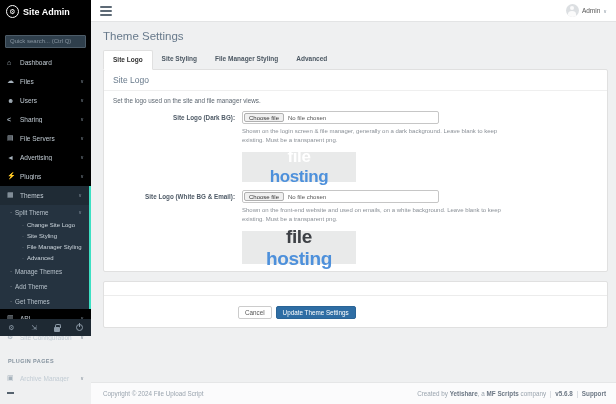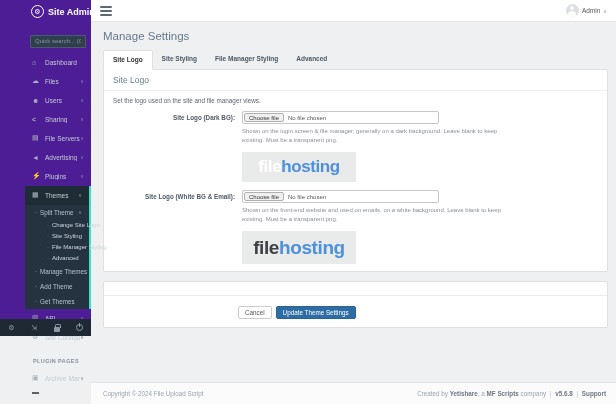--- a/index.html
+++ b/index.html
@@ -5,21 +5,21 @@
   * { margin:0; padding:0; box-sizing:border-box; }
   html,body { width:616px; height:404px; }
   body {
     font-family:"Liberation Sans", sans-serif;
     background:#eff0f1;
     position:relative;
     overflow:hidden;
     color:#333;
   }
   
-  .sidebar { position:absolute; left:0; top:0; width:91px; height:336px; background:#4c1d95; color:#c2ccd4; z-index:5;padding-left:25px; }
+  .sidebar { position:absolute; left:0; top:0; width:91px; height:336px; background:#000000; color:#c2ccd4; z-index:5; }
   .brand { height:23px; display:flex; align-items:center; padding:0 6px; gap:4px; }
   .logo-circle { width:13px; height:13px; min-width:13px; border:1px solid #fff; border-radius:50%; display:flex; align-items:center; justify-content:center; font-size:7px; color:#fff; }
   .brand-text { font-size:9px; font-weight:bold; color:#fff; white-space:nowrap; }
   .search-wrap { padding:6px 5px 5px; }
   .search { width:100%; height:13px; background:#2f3f4c; border:1px solid #4d5c68; border-radius:1px; color:#aeb9c3; font-size:6px; padding:0 4px; font-family:"Liberation Sans", sans-serif; }
   .search::placeholder { color:#8794a0; }
   .menu { font-size:6.5px; }
   .mi { height:19px; display:flex; align-items:center; padding:0 7px; cursor:pointer; }
   .mi .ml { flex:1; white-space:nowrap; overflow:hidden; }
   .ic { display:inline-block; width:11px; min-width:11px; text-align:left; font-size:7px; color:#a7b3bd; margin-right:2px; }
@@ -65,21 +65,21 @@
   .panel-head { font-size:8.5px; color:#67798b; padding:5px 9px; border-bottom:1px solid #efefef; }
   .panel-body { padding:4px 9px; }
   .desc { font-size:6.3px; color:#5c6670; margin:2px 0 7px; }
   .frow { display:flex; margin-bottom:8px; }
   .frow .flabel { width:122px; min-width:122px; text-align:right; font-size:6.3px; font-weight:bold; color:#4e5a66; padding-top:3px; }
   .fctl { margin-left:7px; }
   .filebox { display:flex; align-items:center; width:197px; height:13px; border:1px solid #c6c6c6; border-radius:2px; background:#fff; padding:1px; cursor:pointer; }
   .btn-file { font-size:6px; border:1px solid #b0b0b0; background:#f0f0f0; border-radius:2px; padding:0 4px; color:#333; height:9px; display:flex; align-items:center; white-space:nowrap; }
   .file-status { font-size:6px; color:#555; margin-left:4px; white-space:nowrap; }
   .help { font-size:6px; color:#8a9097; line-height:1.5; margin-top:3px; width:278px; }
-  .logo-preview { width:114px; height:30px; background:#e9eaea; display:flex; align-items:center; justify-content:center; margin-top:7px; font-weight:bold; font-size:17px; letter-spacing:-.4px; }
+  .logo-preview { width:114px; height:30px; background:#e9eaea; display:flex; align-items:center; justify-content:center; margin-top:7px; font-weight:bold; font-size:17px; letter-spacing:-.4px;flex-direction:column; }
   .logo-preview.larger { height:33px; font-size:19px; }
   .lg-file { color:#fff;text-align:center; }
   .logo-preview.dark .lg-file { color:#3d4045; }
   .lg-host { color:#4d90db; }
   .actions-panel { margin-top:9px; height:47px; }
   .divider { border-top:1px solid #ececec; margin-top:13px; }
   .btn-row { display:flex; gap:4px; padding:10px 0 0 134px; }
   .btn { font-size:6.3px; height:13px; padding:0 6px; border-radius:2px; cursor:pointer; font-family:"Liberation Sans", sans-serif; }
   .btn-cancel { background:#fff; border:1px solid #ccc; color:#555; }
   .btn-primary { background:#2e6da4; border:1px solid #2a6496; color:#fff; }
@@ -206,21 +206,21 @@
       <i></i>
     </div>
   <div class="user-menu">
     <span class="avatar"></span>
     <span>Admin</span>
     <span class="caret">∨</span>
   </div>
 </header>
 
 <main class="content">
-  <h1 class="page-title">Manage Settings</h1>
+  <h1 class="page-title">Theme Settings</h1>
   <div class="tabs">
     <div class="tab active">Site Logo</div>
     <div class="tab">Site Styling</div>
     <div class="tab">File Manager Styling</div>
     <div class="tab">Advanced</div>
   </div>
 
   <section class="panel panel-main">
     <div class="panel-head">Site Logo</div>
     <div class="panel-body">

